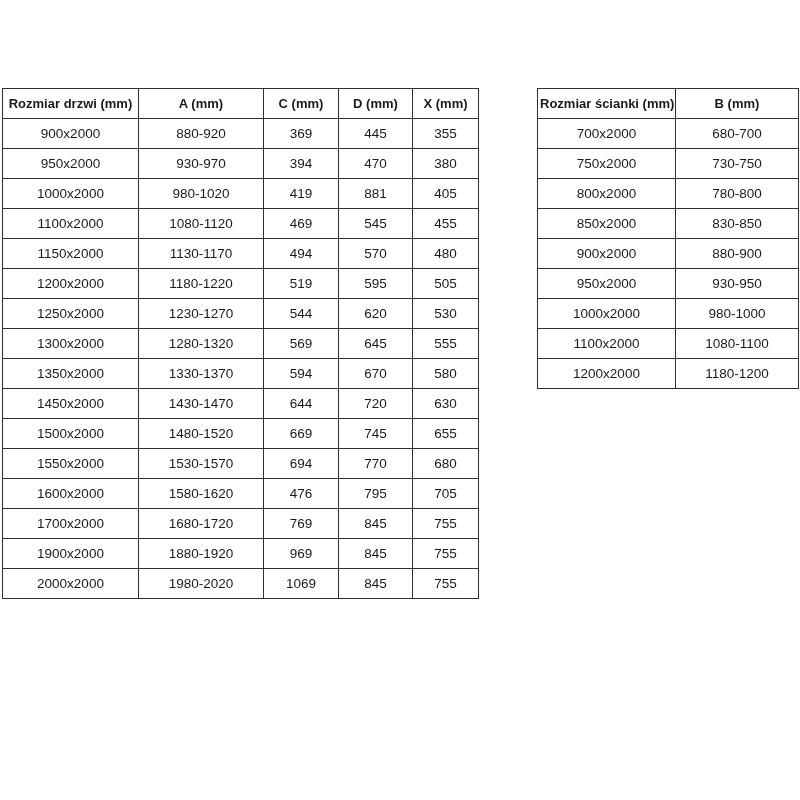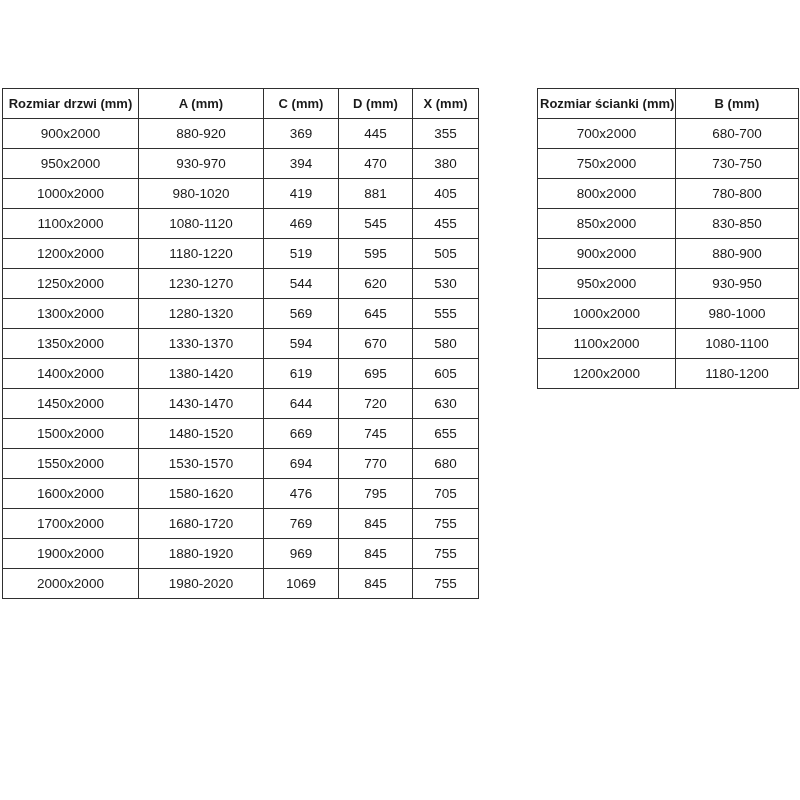--- a/index.html
+++ b/index.html
@@ -105,20 +105,27 @@
           <td>405</td>
         </tr>
         <tr>
           <td>1100x2000</td>
           <td>1080-1120</td>
           <td>469</td>
           <td>545</td>
           <td>455</td>
         </tr>
         <tr>
+          <td>1150x2000</td>
+          <td>1130-1170</td>
+          <td>494</td>
+          <td>570</td>
+          <td>480</td>
+        </tr>
+        <tr>
           <td>1200x2000</td>
           <td>1180-1220</td>
           <td>519</td>
           <td>595</td>
           <td>505</td>
         </tr>
         <tr>
           <td>1250x2000</td>
           <td>1230-1270</td>
           <td>544</td>
@@ -133,27 +140,20 @@
           <td>555</td>
         </tr>
         <tr>
           <td>1350x2000</td>
           <td>1330-1370</td>
           <td>594</td>
           <td>670</td>
           <td>580</td>
         </tr>
         <tr>
-          <td>1400x2000</td>
-          <td>1380-1420</td>
-          <td>619</td>
-          <td>695</td>
-          <td>605</td>
-        </tr>
-        <tr>
           <td>1450x2000</td>
           <td>1430-1470</td>
           <td>644</td>
           <td>720</td>
           <td>630</td>
         </tr>
         <tr>
           <td>1500x2000</td>
           <td>1480-1520</td>
           <td>669</td>

